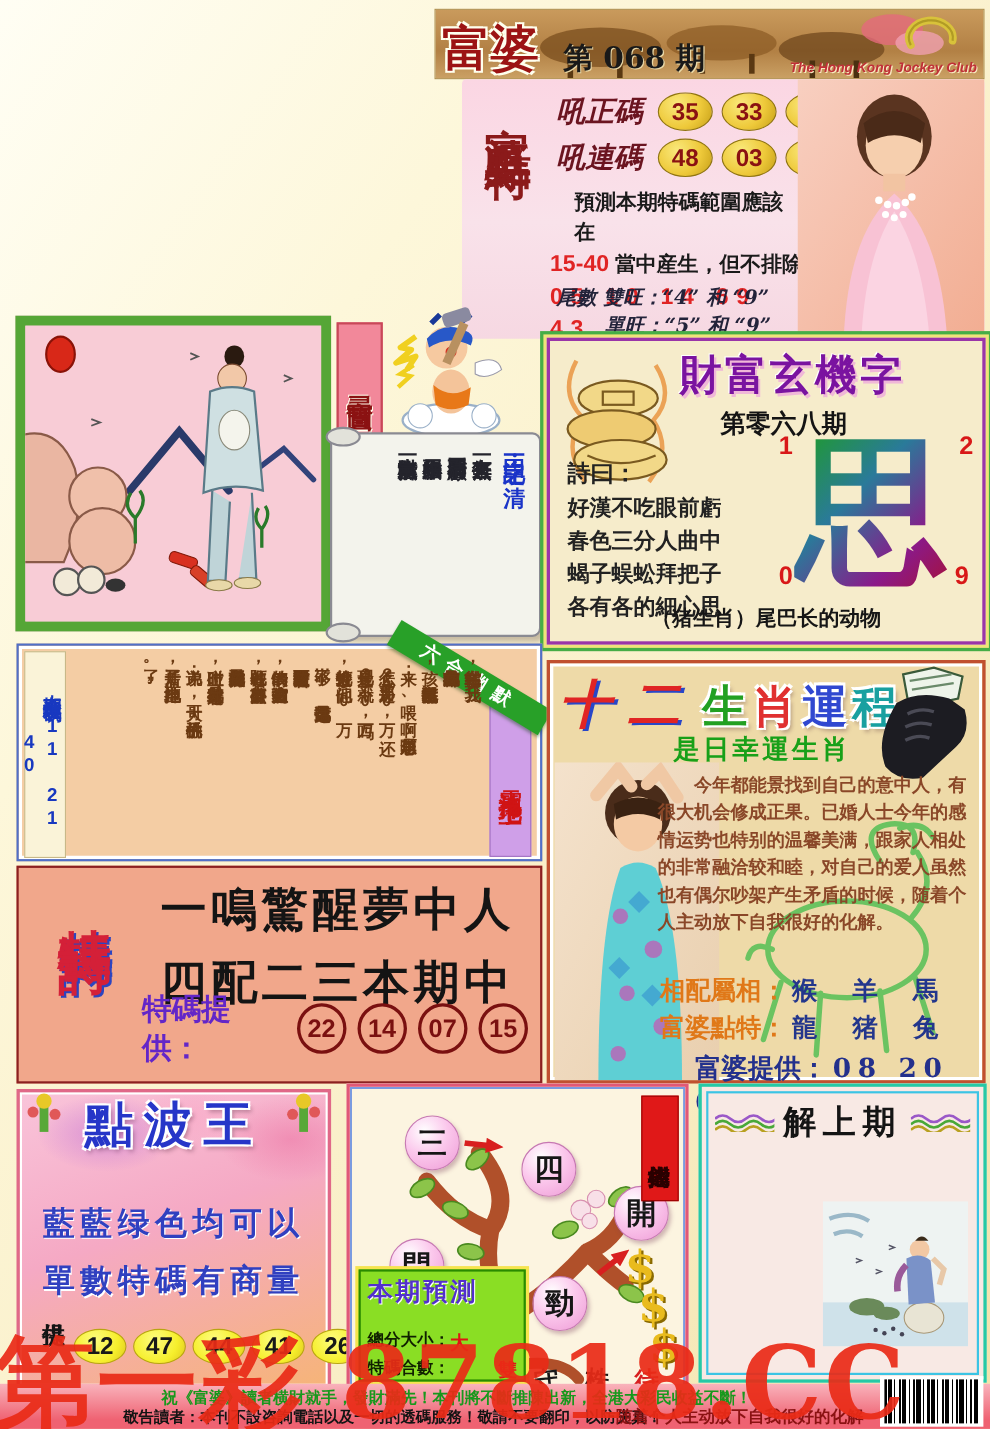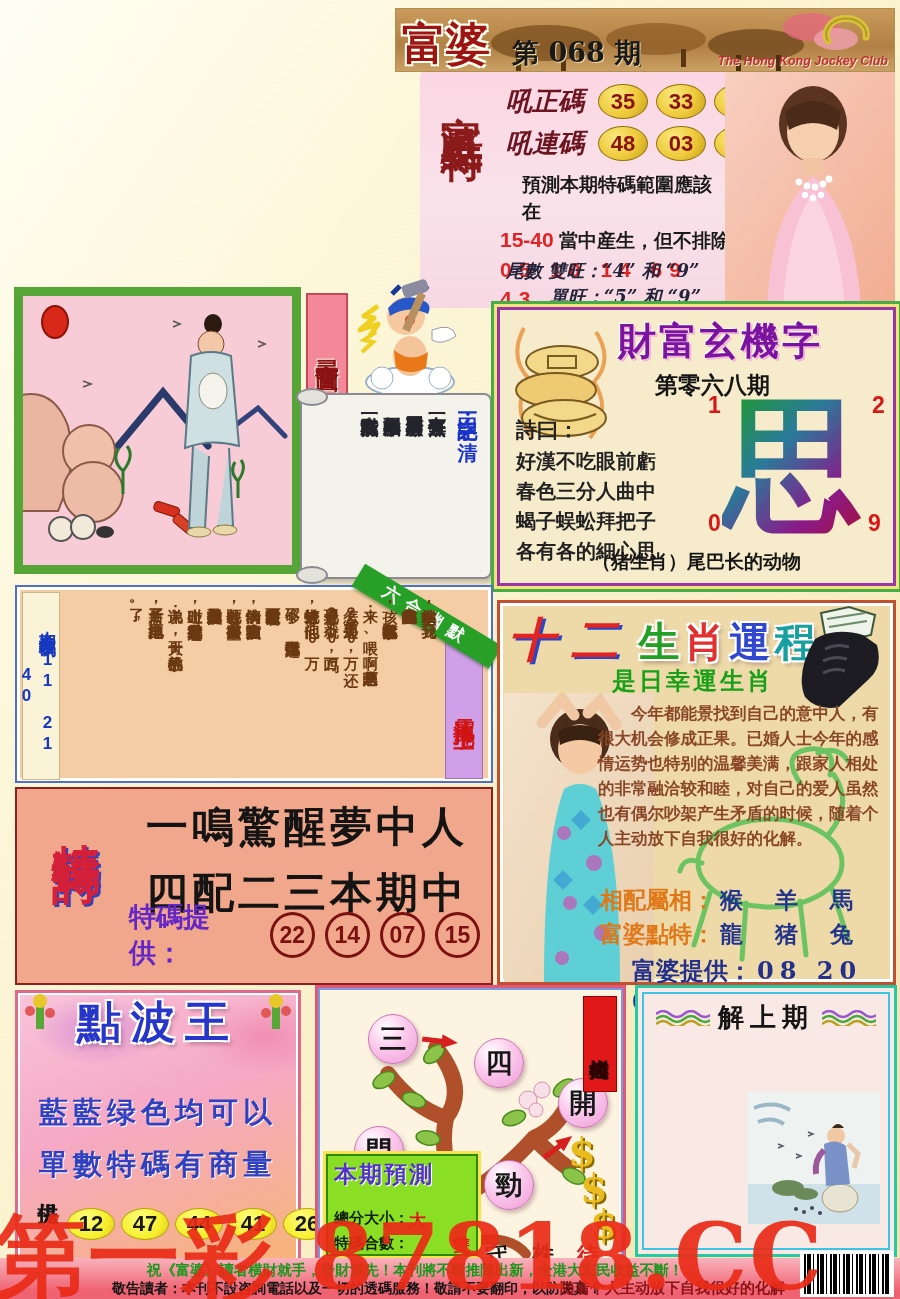--- a/index.html
+++ b/index.html
@@ -436,21 +436,21 @@
   </div>
 
   <div class="panel" style="left:635px;top:985px;width:262px;height:272px;background:#f8e9e4;border:3px solid #26c9a5;">
     <div class="abs" style="left:4px;top:4px;right:4px;bottom:4px;border:2px solid #3cc4e4;"></div>
     <div class="abs" style="left:0;right:0;top:12px;display:flex;align-items:center;justify-content:center;">
       <svg width="54" height="16" viewBox="0 0 54 16">
         <path d="M0 4 q7 -6 14 0 t14 0 t14 0 t14 0" stroke="#9a58c8" stroke-width="2.4" fill="none"></path>
         <path d="M0 9 q7 -6 14 0 t14 0 t14 0 t14 0" stroke="#48a838" stroke-width="2.4" fill="none"></path>
         <path d="M0 14 q7 -6 14 0 t14 0 t14 0 t14 0" stroke="#b8a020" stroke-width="2.4" fill="none"></path>
       </svg>
-      <span class="serif" style="font-size:26px;font-weight:bold;color:#141414;margin:0 8px;letter-spacing:6px;">解上期</span>
+      <span class="serif" style="font-size:30px;font-weight:bold;color:#141414;margin:0 8px;letter-spacing:6px;">解上期</span>
       <svg width="54" height="16" viewBox="0 0 54 16">
         <path d="M0 4 q7 -6 14 0 t14 0 t14 0 t14 0" stroke="#9a58c8" stroke-width="2.4" fill="none"></path>
         <path d="M0 9 q7 -6 14 0 t14 0 t14 0 t14 0" stroke="#48a838" stroke-width="2.4" fill="none"></path>
         <path d="M0 14 q7 -6 14 0 t14 0 t14 0 t14 0" stroke="#b8a020" stroke-width="2.4" fill="none"></path>
       </svg>
     </div>
     <svg class="abs" style="right:14px;bottom:30px;" width="132" height="132" viewBox="0 0 132 132">
       <rect width="132" height="132" fill="#eef3f2"></rect>
       <rect y="92" width="132" height="40" fill="#cfe2ea"></rect>
       <path d="M6 16 q20 -8 36 2 M10 30 q14 -6 26 2" stroke="#9ab8c8" stroke-width="4" fill="none"></path>

